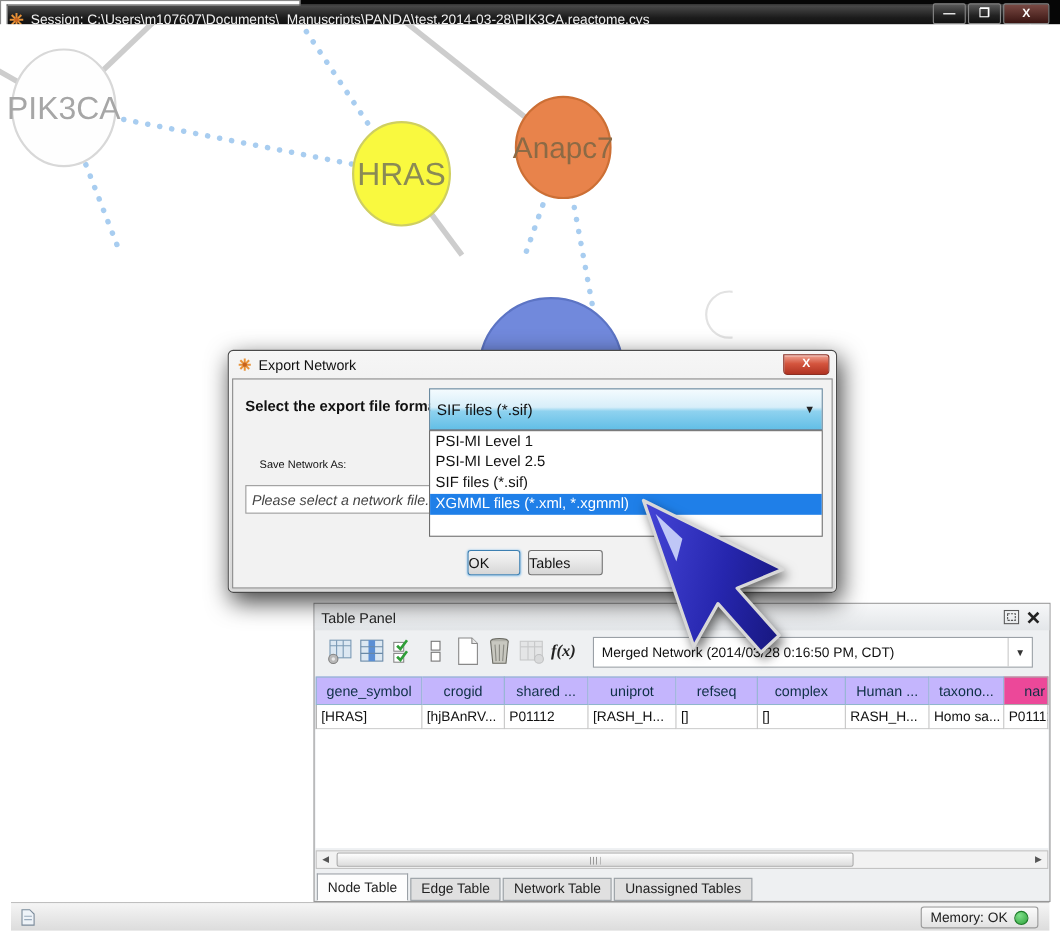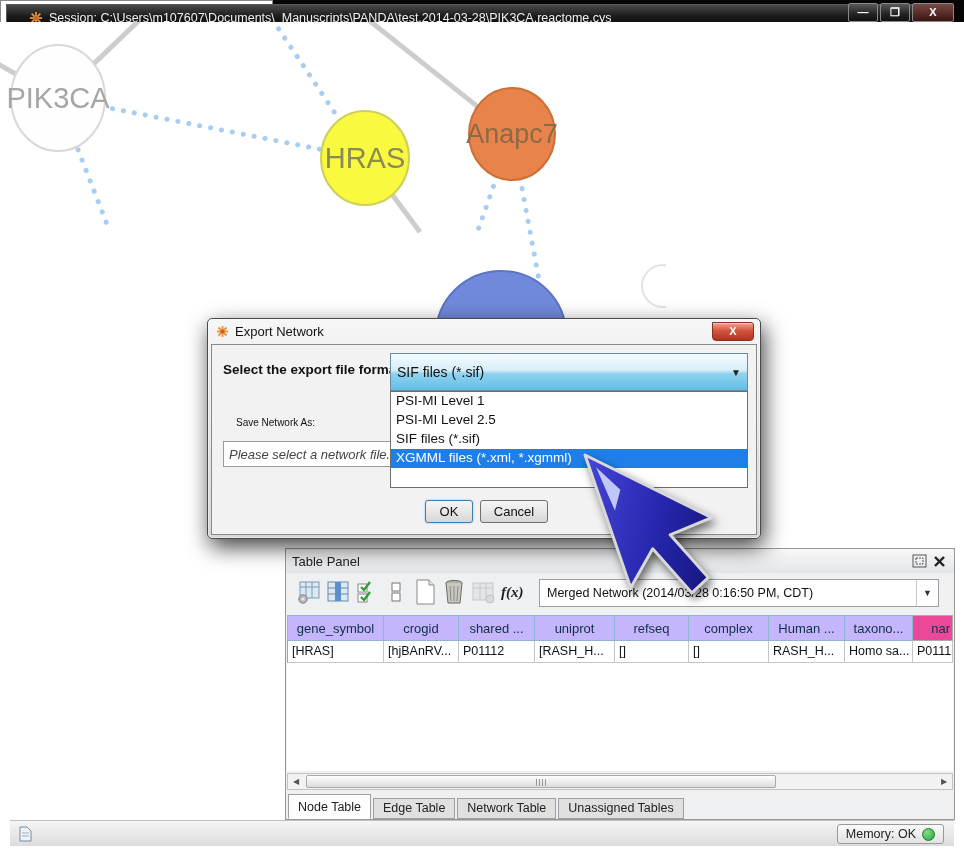--- a/index.html
+++ b/index.html
@@ -2,21 +2,21 @@
 <html><head>
 <meta charset="utf-8">
 <style>
   * { margin:0; padding:0; box-sizing:border-box; }
   html,body { width:964px; height:854px; }
   body { position:relative; background:#060606; font-family:"Liberation Sans",sans-serif; overflow:hidden; }
 
   
   .titlebar { position:absolute; left:6px; top:4px; width:931px; height:26px;
     background:linear-gradient(#4a4a4a,#1b1b1b 45%,#050505); border:1px solid #5a5a5a; border-bottom:none;
-    display:flex; align-items:center; padding-left:22px; color:#f0f0f0; font-size:12.5px; }
+    display:flex; align-items:center; padding-left:1px; color:#f0f0f0; font-size:12.5px; }
   .titlebar .app-ico { width:14px; height:14px; margin-right:6px; flex:0 0 auto; }
   .winbtns { position:absolute; right:10px; top:3px; display:flex; gap:2px; }
   .winbtn { width:30px; height:19px; background:linear-gradient(#5a5a5a,#222 60%,#111);
     border:1px solid #888; border-radius:2px; color:#fff; font-size:11px; line-height:17px;
     text-align:center; font-weight:bold; }
   .winbtn.close { width:42px; background:linear-gradient(#7a4a44,#3a1512); }
 
   .menubar { position:absolute; left:10px; top:30px; width:944px; height:26px;
     background:linear-gradient(#fafcfe,#e4ebf3); border-bottom:1px solid #c3ccd6;
     display:flex; align-items:center; gap:19px; padding-left:12px; font-size:13px; color:#1c1c1c; }
@@ -120,21 +120,21 @@
     background:linear-gradient(#f4fbfe,#d7eef9 45%,#8fd2ef 55%,#63bfe6); display:flex; align-items:center;
     font-size:14px; color:#111; padding-left:6px; }
   .dlg-combo .arr { position:absolute; right:6px; font-size:10px; color:#222; }
   .dlg-list { position:absolute; left:178px; top:46px; width:358px; height:97px; background:#fff; border:1px solid #6e6e6e; z-index:5; }
   .dlg-opt { height:19px; font-size:13.5px; color:#111; padding:1px 0 0 5px; white-space:nowrap; }
   .dlg-opt.selected { background:#1f7fe8; color:#fff; }
   .dlg-save { position:absolute; left:24px; top:72px; font-size:10px; color:#111; }
   .dlg-file { position:absolute; left:11px; top:96px; width:172px; height:26px; background:#fff; border:1px solid #9a9a9a;
     font-size:13px; font-style:italic; color:#444; display:flex; align-items:center; padding-left:5px; white-space:nowrap; overflow:hidden; }
   .dlg-btn { position:absolute; top:155px; height:23px; border:1px solid #707070; border-radius:3px; font-size:13px; color:#111;
-    background:linear-gradient(#f4f4f4,#e9e9e9 45%,#d6d6d6); text-align:center; padding-top:3px; }
+    background:linear-gradient(#f4f4f4,#e9e9e9 45%,#d6d6d6); padding-top:3px; }
   #ok-btn { left:213px; width:48px; border-color:#3c7fb1; box-shadow:0 0 2px #7ab8e8; }
   #cancel-btn { left:268px; width:68px; }
 
   #cursor-arrow { position:absolute; left:535px; top:440px; z-index:60; filter:drop-shadow(3px 5px 5px rgba(0,0,0,.55)); }
 
   svg text { font-family:"Liberation Sans",sans-serif; }
 </style>
 </head>
 <body>
 
@@ -841,21 +841,21 @@
     </div>
     <div class="dlg-list">
       <div class="dlg-opt">PSI-MI Level 1</div>
       <div class="dlg-opt">PSI-MI Level 2.5</div>
       <div class="dlg-opt">SIF files (*.sif)</div>
       <div class="dlg-opt selected">XGMML files (*.xml, *.xgmml)</div>
     </div>
     <span class="dlg-save">Save Network As:</span>
     <div class="dlg-file">Please select a network file...</div>
     <div class="dlg-btn" id="ok-btn">OK</div>
-    <div class="dlg-btn" id="cancel-btn">Cancel</div>
+    <div class="dlg-btn" id="cancel-btn">Tables</div>
   </div>
 </div>
 
 <svg id="cursor-arrow" width="230" height="200" viewBox="0 0 230 200">
   <defs>
     <linearGradient id="curg" x1="0" y1="0" x2="1" y2="1">
       <stop offset="0" stop-color="#4646d8"></stop>
         <stop offset=".5" stop-color="#2626ae"></stop>
         <stop offset="1" stop-color="#12126e"></stop>
     </linearGradient>

